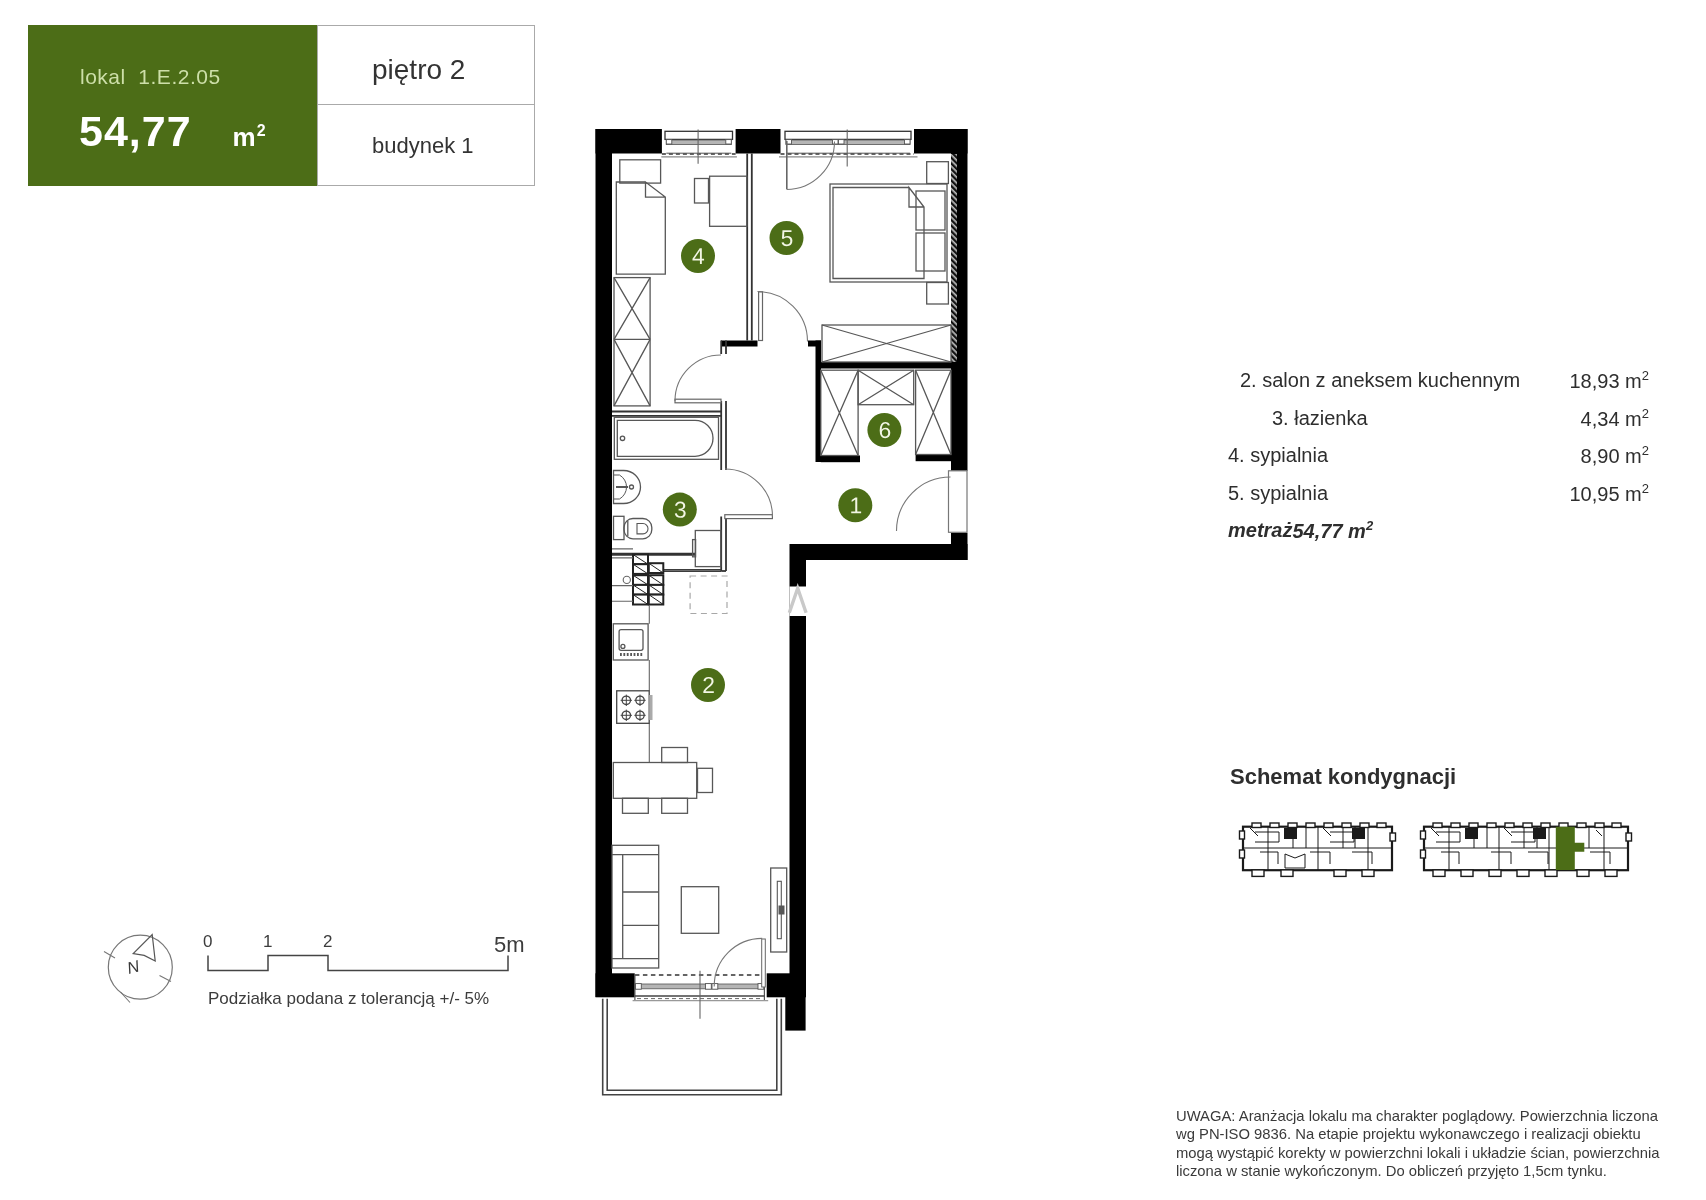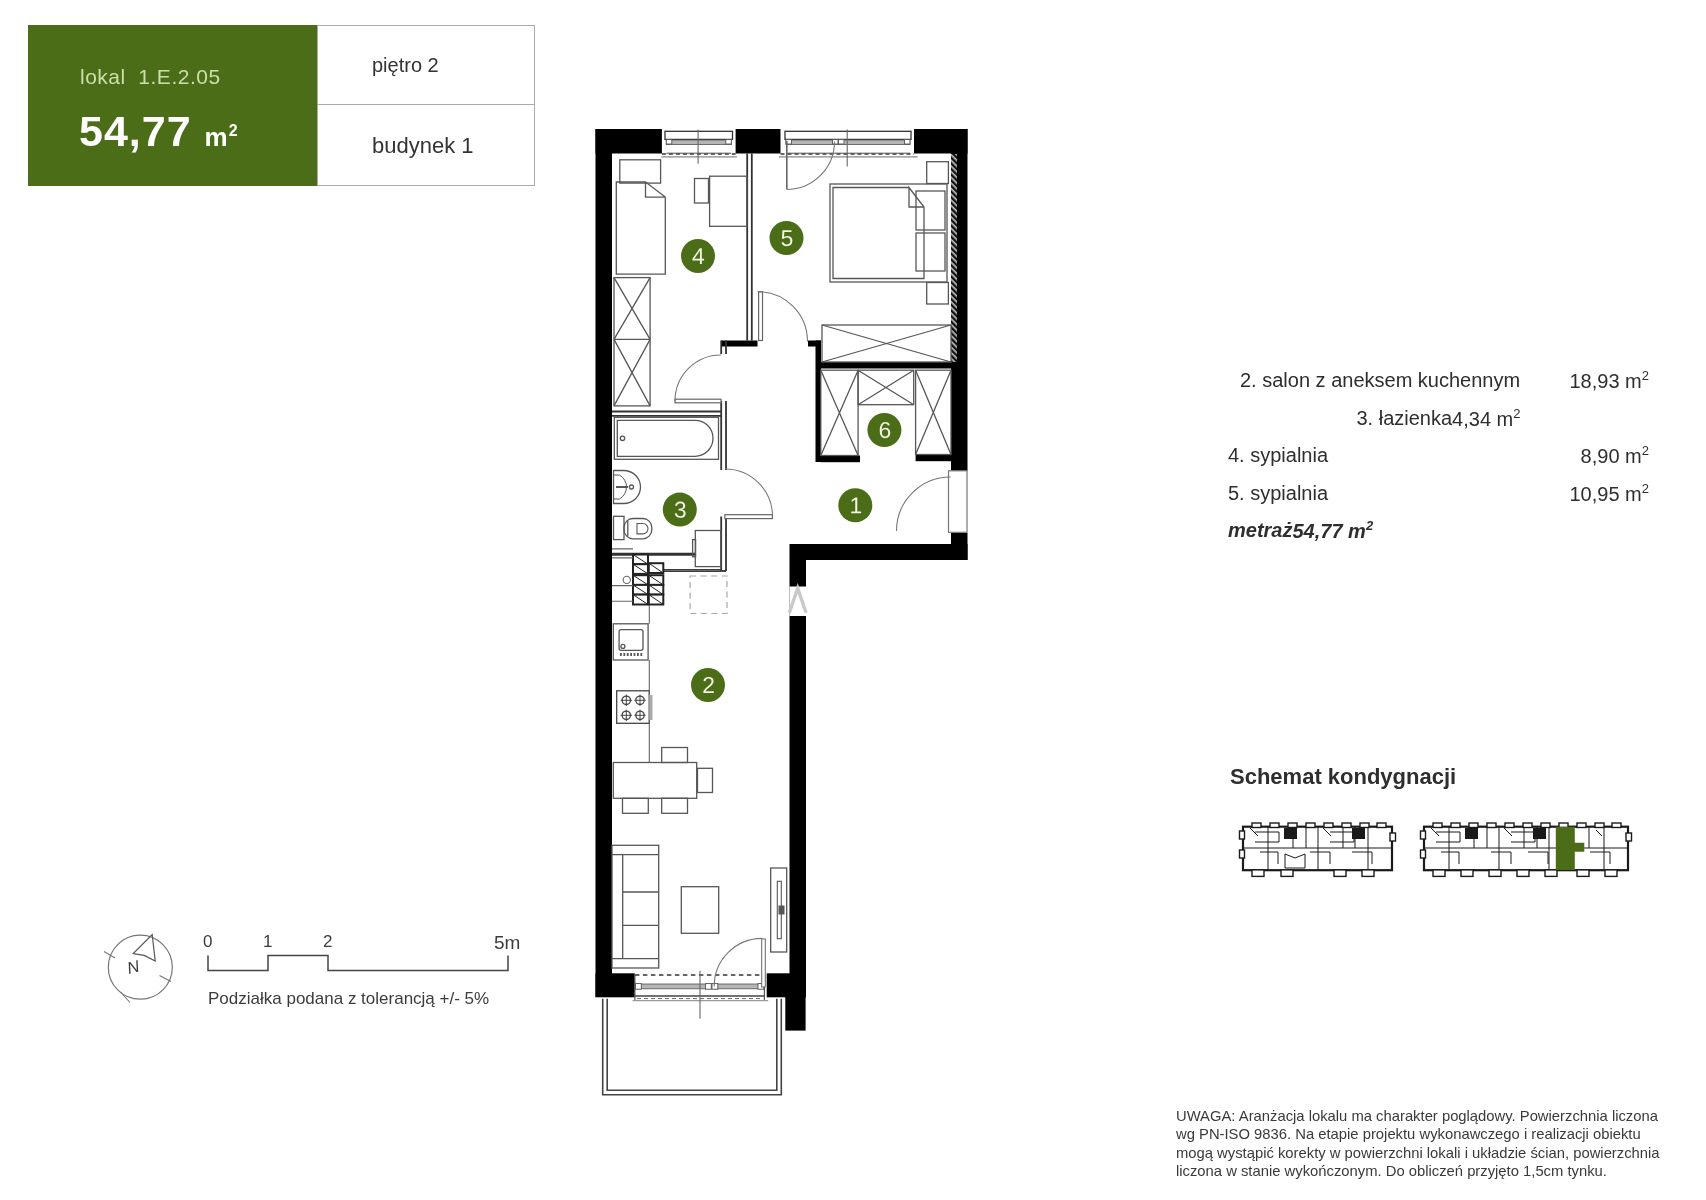--- a/index.html
+++ b/index.html
@@ -6,36 +6,36 @@
   body{width:1706px;height:1200px;position:relative;font-family:"Liberation Sans",sans-serif;}
   .abs{position:absolute;}
 </style>
 </head>
 <body>
 
 <div class="abs" style="left:28px;top:25px;width:289px;height:161px;background:#4c6d17;"></div>
 
 <div class="abs" style="left:80px;top:65px;font-size:21px;color:#cddfa9;letter-spacing:0.5px;">lokal&nbsp; 1.E.2.05</div>
 
-<div class="abs" style="left:79px;top:107px;color:#ffffff;font-size:43px;font-weight:bold;letter-spacing:1px;">54,77 <span style="font-size:26px;">m<sup style="font-size:16px;">2</sup></span></div>
+<div class="abs" style="left:79px;top:107px;color:#ffffff;font-size:43px;font-weight:bold;letter-spacing:1px;">54,77 <span style="font-size:26px;margin-left:28px;">m<sup style="font-size:16px;">2</sup></span></div>
 
 <div class="abs" style="left:317px;top:25px;width:218px;height:80px;border:1.5px solid #aaaaaa;box-sizing:border-box;"></div>
 
 <div class="abs" style="left:317px;top:103.5px;width:218px;height:82px;border:1.5px solid #aaaaaa;box-sizing:border-box;"></div>
 
-<div class="abs" style="left:372px;top:54px;font-size:20px;color:#333333;">piętro 2</div>
+<div class="abs" style="left:372px;top:54px;font-size:28px;color:#333333;">piętro 2</div>
 
 <div class="abs" style="left:372px;top:133px;font-size:22px;color:#333333;">budynek 1</div>
 
 <div class="abs" style="left:1228px;top:362px;width:421px;font-size:20px;color:#2e2e2e;">
   <div style="display:flex;justify-content:space-between;height:37.5px;align-items:center;margin-left:12px;">
       <span>2. salon z aneksem kuchennym</span>
       <span>18,93 m<sup style="font-size:13px;">2</sup></span>
     </div>
-  <div style="display:flex;justify-content:center;height:37.5px;align-items:center;">
+  <div style="display:flex;justify-content:space-between;height:37.5px;align-items:center;margin-left:44px;">
       <span>3. łazienka</span>
       <span>4,34 m<sup style="font-size:13px;">2</sup></span>
     </div>
   <div style="display:flex;justify-content:space-between;height:37.5px;align-items:center;">
       <span>4. sypialnia</span>
       <span>8,90 m<sup style="font-size:13px;">2</sup></span>
     </div>
   <div style="display:flex;justify-content:space-between;height:37.5px;align-items:center;">
       <span>5. sypialnia</span>
       <span>10,95 m<sup style="font-size:13px;">2</sup></span>
@@ -48,21 +48,21 @@
 
 <div class="abs" style="left:1230px;top:720px;font-size:22px;font-weight:bold;color:#2e2e2e;margin-top:44px;">Schemat kondygnacji</div>
 
 <div class="abs" style="left:1176px;top:1107px;font-size:14.8px;line-height:18.4px;color:#3a3a3a;white-space:nowrap;">UWAGA: Aranżacja lokalu ma charakter poglądowy. Powierzchnia liczona<br>wg PN-ISO 9836. Na etapie projektu wykonawczego i realizacji obiektu<br>mogą wystąpić korekty w powierzchni lokali i układzie ścian, powierzchnia<br>liczona w stanie wykończonym. Do obliczeń przyjęto 1,5cm tynku.</div>
 
 <div class="abs" style="left:208px;top:989px;font-size:17px;color:#3c3c3c;">Podziałka podana z tolerancją +/- 5%</div>
 
 <div class="abs" style="left:203px;top:932px;font-size:17px;color:#3c3c3c;">0</div>
 <div class="abs" style="left:263px;top:932px;font-size:17px;color:#3c3c3c;">1</div>
 <div class="abs" style="left:323px;top:932px;font-size:17px;color:#3c3c3c;">2</div>
-<div class="abs" style="left:494px;top:932px;font-size:19px;color:#3c3c3c;">5m</div>
+<div class="abs" style="left:494px;top:932px;font-size:22px;color:#3c3c3c;">5m</div>
 
 <svg class="abs" style="left:0;top:0;" width="1706" height="1200" viewBox="0 0 1706 1200">
 <defs>
   <pattern id="hatch" width="4" height="4" patternUnits="userSpaceOnUse" patternTransform="rotate(45)">
     <rect width="4" height="4" fill="#111111"></rect>
     <rect width="4" height="1.7" fill="#bbbbbb"></rect>
   </pattern>
 </defs>
 
 <rect x="726" y="346" width="225" height="198" fill="none" stroke="none"></rect>

